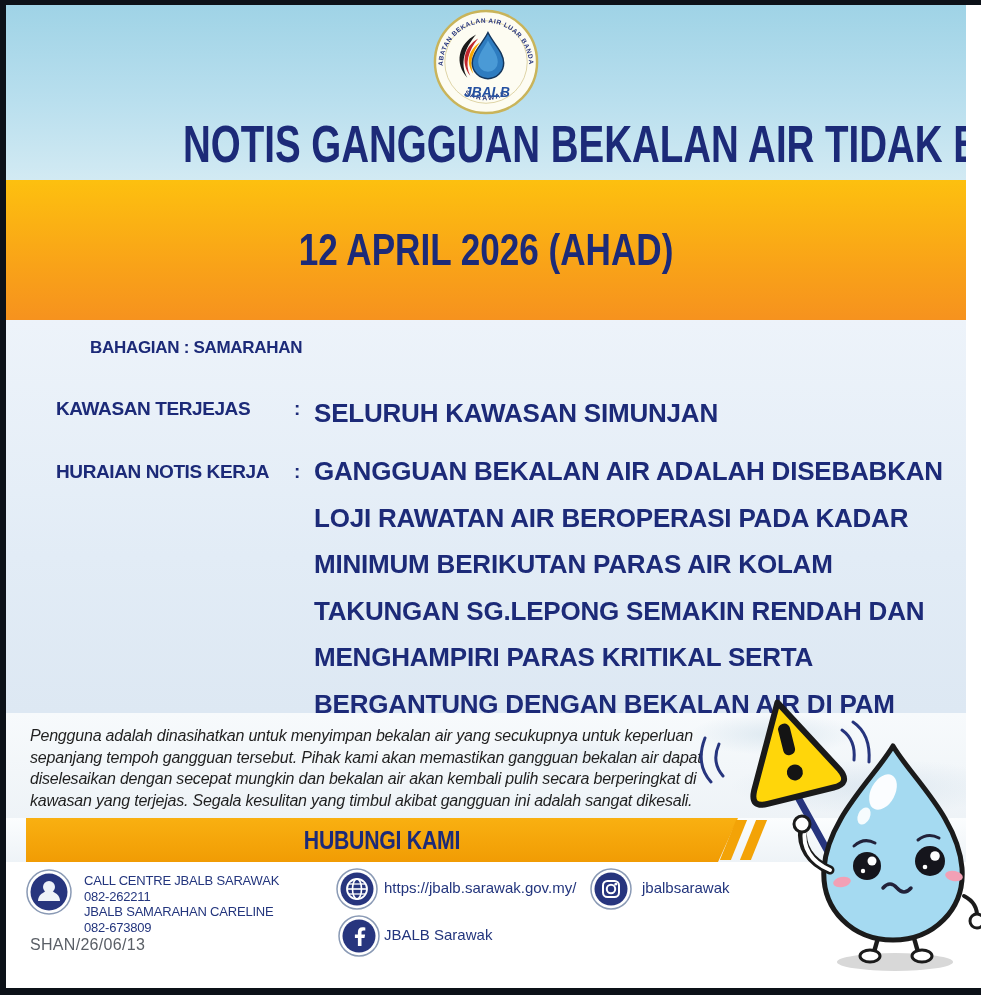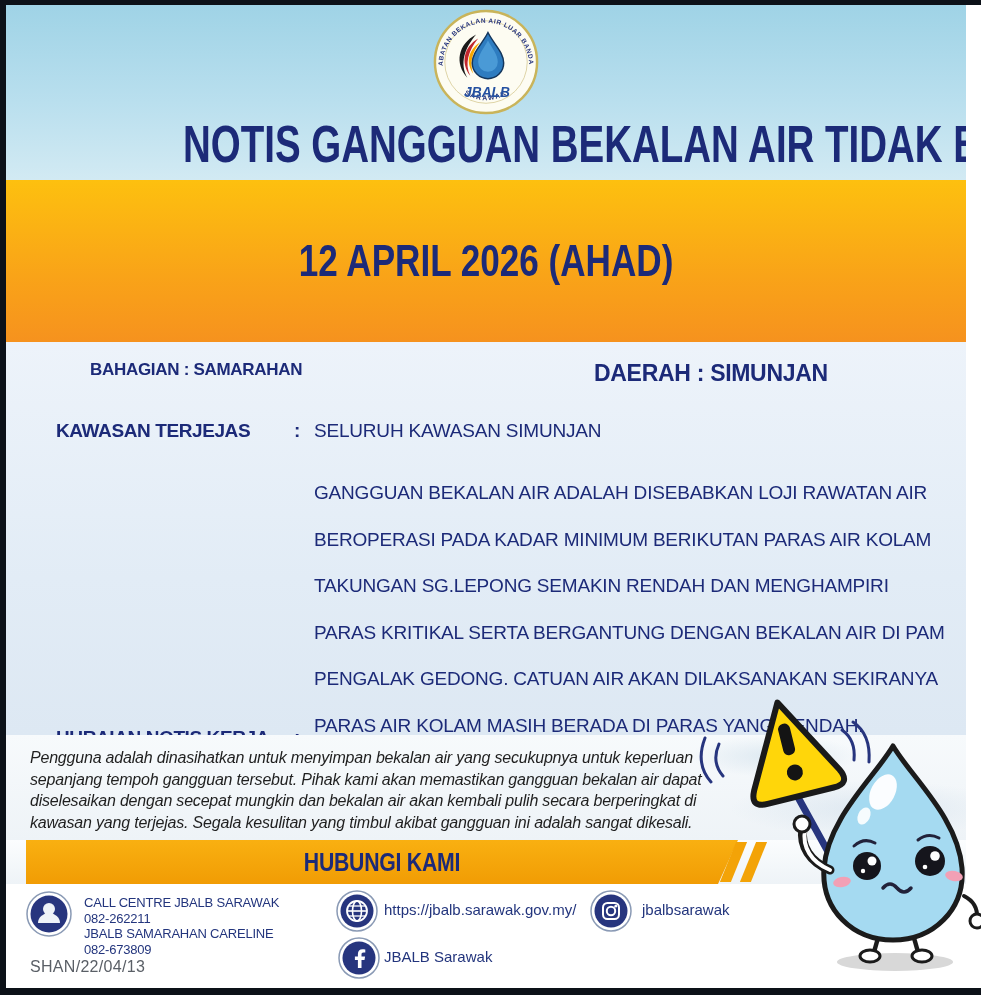--- a/index.html
+++ b/index.html
@@ -18,34 +18,34 @@
   
   .band-header{position:relative;height:175px;background:linear-gradient(180deg,#9fd3e6 0%,#b9dfee 55%,#d2eaf3 100%);}
   .logo-wrap{position:absolute;left:50%;top:2px;transform:translateX(-50%);}
   .poster-title{position:absolute;left:0;bottom:6px;width:100%;text-align:center;
     color:#1c2a78;font-weight:bold;font-size:52px;letter-spacing:0;white-space:nowrap;}
   .cx{display:inline-block;transform:scaleX(.74);transform-origin:50% 50%;white-space:nowrap;}
   .cx80{display:inline-block;transform:scaleX(.78);transform-origin:50% 50%;white-space:nowrap;}
   .cx85{display:inline-block;transform:scaleX(.85);transform-origin:50% 50%;white-space:nowrap;}
 
   
-  .band-orange{height:162px;background:linear-gradient(180deg,#fdc00f 0%,#f9a318 60%,#f6921e 100%);
+  .band-orange{height:140px;background:linear-gradient(180deg,#fdc00f 0%,#f9a318 60%,#f6921e 100%);
     display:flex;flex-direction:column;align-items:center;justify-content:center;gap:6px;}
   .sched-line{color:#1c2a78;font-weight:bold;font-size:45px;line-height:52px;white-space:nowrap;}
 
   
   .band-info{position:relative;height:393px;background:linear-gradient(180deg,#edf3fa 0%,#e2ecf6 60%,#dde8f3 100%);}
   .region-left{position:absolute;left:84px;top:18px;color:#1c2a78;font-weight:bold;font-size:17px;letter-spacing:-.3px;}
   .region-right{position:absolute;left:588px;top:18px;color:#1c2a78;font-weight:bold;font-size:23px;letter-spacing:-.3px;}
-  .detail-row{position:absolute;left:0;width:952px;display:flex;align-items:flex-end;padding-left:50px;box-sizing:border-box;}
+  .detail-row{position:absolute;left:0;width:952px;display:flex;align-items:flex-start;padding-left:50px;box-sizing:border-box;}
   .row-kawasan{top:78px;}
   .row-huraian{top:128px;}
   .detail-label{flex:0 0 238px;color:#1c2a78;font-weight:bold;font-size:19px;letter-spacing:-.4px;}
   .detail-sep{flex:0 0 20px;color:#1c2a78;font-weight:bold;font-size:19px;}
-  .detail-value{color:#1c2a78;font-weight:normal;font-size:19px;letter-spacing:-.2px;max-width:640px;}
+  .detail-value{color:#1c2a78;font-weight:bold;font-size:26px;letter-spacing:-.2px;max-width:640px;}
   .row-huraian .detail-label,.row-huraian .detail-sep{padding-top:13px;}
   .row-huraian .detail-value{line-height:46.5px;}
 
   
   .band-advisory{position:relative;height:105px;
     background:
       radial-gradient(120px 30px at 80% 20%, rgba(150,185,210,.25), rgba(150,185,210,0) 70%),
       radial-gradient(200px 40px at 90% 70%, rgba(140,175,205,.18), rgba(140,175,205,0) 70%),
       radial-gradient(160px 35px at 60% 40%, rgba(170,195,215,.15), rgba(170,195,215,0) 70%),
       linear-gradient(180deg,#f7fafc 0%,#eef3f7 100%);}
@@ -118,21 +118,20 @@
     </div>
 
     <div class="band-orange">
       <div class="sched-line">
         <span class="cx80">12 APRIL 2026 (AHAD)</span>
       </div>
     </div>
 
     <div class="band-info">
       <div class="region-left">BAHAGIAN : SAMARAHAN</div>
-      <div class="region-right">DAERAH : SIMUNJAN</div>
 
       <div class="detail-row row-kawasan">
         <div class="detail-label">KAWASAN TERJEJAS</div>
         <div class="detail-sep">:</div>
         <div class="detail-value">SELURUH KAWASAN SIMUNJAN</div>
       </div>
 
       <div class="detail-row row-huraian">
         <div class="detail-label">HURAIAN NOTIS KERJA</div>
         <div class="detail-sep">:</div>
@@ -161,21 +160,21 @@
           <circle cx="23" cy="18" r="6" fill="#eef2f8"></circle>
           <path d="M12,32 a11,10 0 0 1 22,0 Z" fill="#eef2f8"></path>
         </svg>
       </div>
       <div class="contact-text cc-lines">
         <div>CALL CENTRE JBALB SARAWAK</div>
         <div>082-262211</div>
         <div>JBALB SAMARAHAN CARELINE</div>
         <div>082-673809</div>
       </div>
-      <div class="ref-code">SHAN/22/04/13</div>
+      <div class="ref-code">SHAN/26/06/13</div>
 
       <div class="icon-badge" style="left:330px;top:6px;">
         <svg width="42" height="42" viewBox="0 0 42 42">
           <circle cx="21" cy="21" r="20" fill="#ffffff" stroke="#8a9ab5" stroke-width="1.5"></circle>
           <circle cx="21" cy="21" r="16.5" fill="#27357e"></circle>
           <circle cx="21" cy="21" r="10" fill="none" stroke="#ffffff" stroke-width="1.8"></circle>
           <ellipse cx="21" cy="21" rx="4.5" ry="10" fill="none" stroke="#ffffff" stroke-width="1.6"></ellipse>
           <line x1="11" y1="21" x2="31" y2="21" stroke="#ffffff" stroke-width="1.6"></line>
           <line x1="12.5" y1="16" x2="29.5" y2="16" stroke="#ffffff" stroke-width="1.3"></line>
           <line x1="12.5" y1="26" x2="29.5" y2="26" stroke="#ffffff" stroke-width="1.3"></line>

